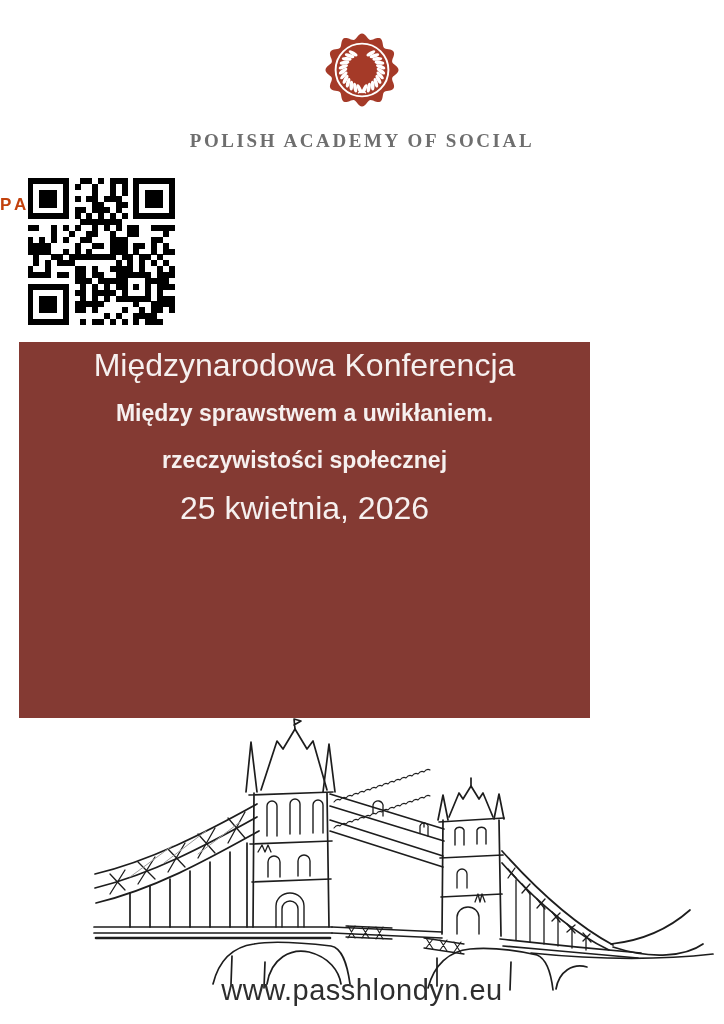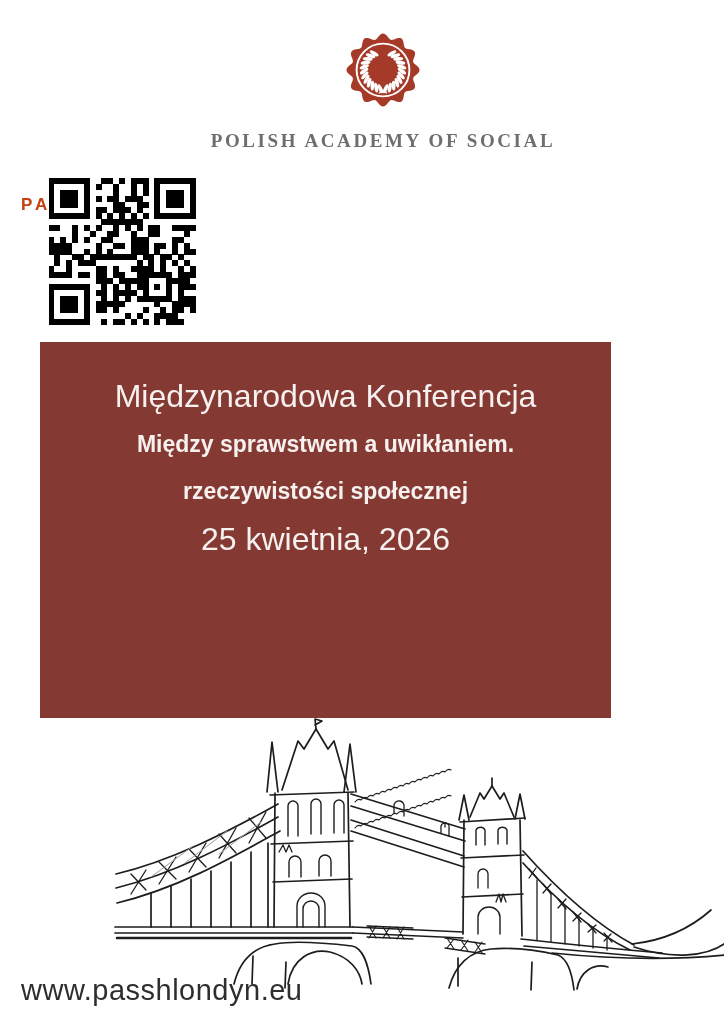--- a/index.html
+++ b/index.html
@@ -1,20 +1,20 @@
 <!DOCTYPE html>
 <html><head>
 <meta charset="utf-8">
 <style>
   html,body{margin:0;padding:0;}
   body{
     width:724px;height:1024px;background:#ffffff;position:relative;
     font-family:"Liberation Sans", sans-serif;overflow:hidden;
   }
-  .poster{position:absolute;inset:0;margin-left:21px;}
+  .poster{position:absolute;inset:0;}
 
   
   .seal{position:absolute;left:318px;top:26px;width:88px;height:88px;}
   .org-name{
     position:absolute;left:0;top:128px;width:724px;text-align:center;
     font-family:"Liberation Serif", serif;font-weight:700;
     font-size:19px;line-height:26px;letter-spacing:2.6px;color:#6e6e6e;
   }
   .org-acronym{
     position:absolute;left:0;top:195px;width:724px;text-align:left;
@@ -22,31 +22,31 @@
   }
 
   
   .qr{position:absolute;left:27px;top:178px;width:148px;height:147px;background:#fff;}
   .qr svg{width:100%;height:100%;shape-rendering:crispEdges;}
 
   
   .banner{
     position:absolute;left:19px;top:342px;width:571px;height:376px;
     background:#843a33;color:#f6f0ef;text-align:center;
-    padding-top:31px;box-sizing:border-box;
+    box-sizing:border-box;
   }
   .banner .line{line-height:47.5px;font-size:32px;font-weight:300;}
   .banner .line.bold{font-weight:700;font-size:23px;}
 
   
   .bridge{position:absolute;left:0;top:700px;width:724px;height:310px;pointer-events:none;}
 
   
   .site-url{
-    position:absolute;left:0;top:974px;width:724px;text-align:left;
+    position:absolute;left:0;top:974px;width:724px;text-align:center;
     font-size:29px;font-weight:300;letter-spacing:.5px;color:#2e2e2e;
   }
 </style>
 </head>
 <body>
 
 <div class="poster">
 
   <div class="seal">
     <svg id="seal-svg" viewBox="-50 -50 100 100">

